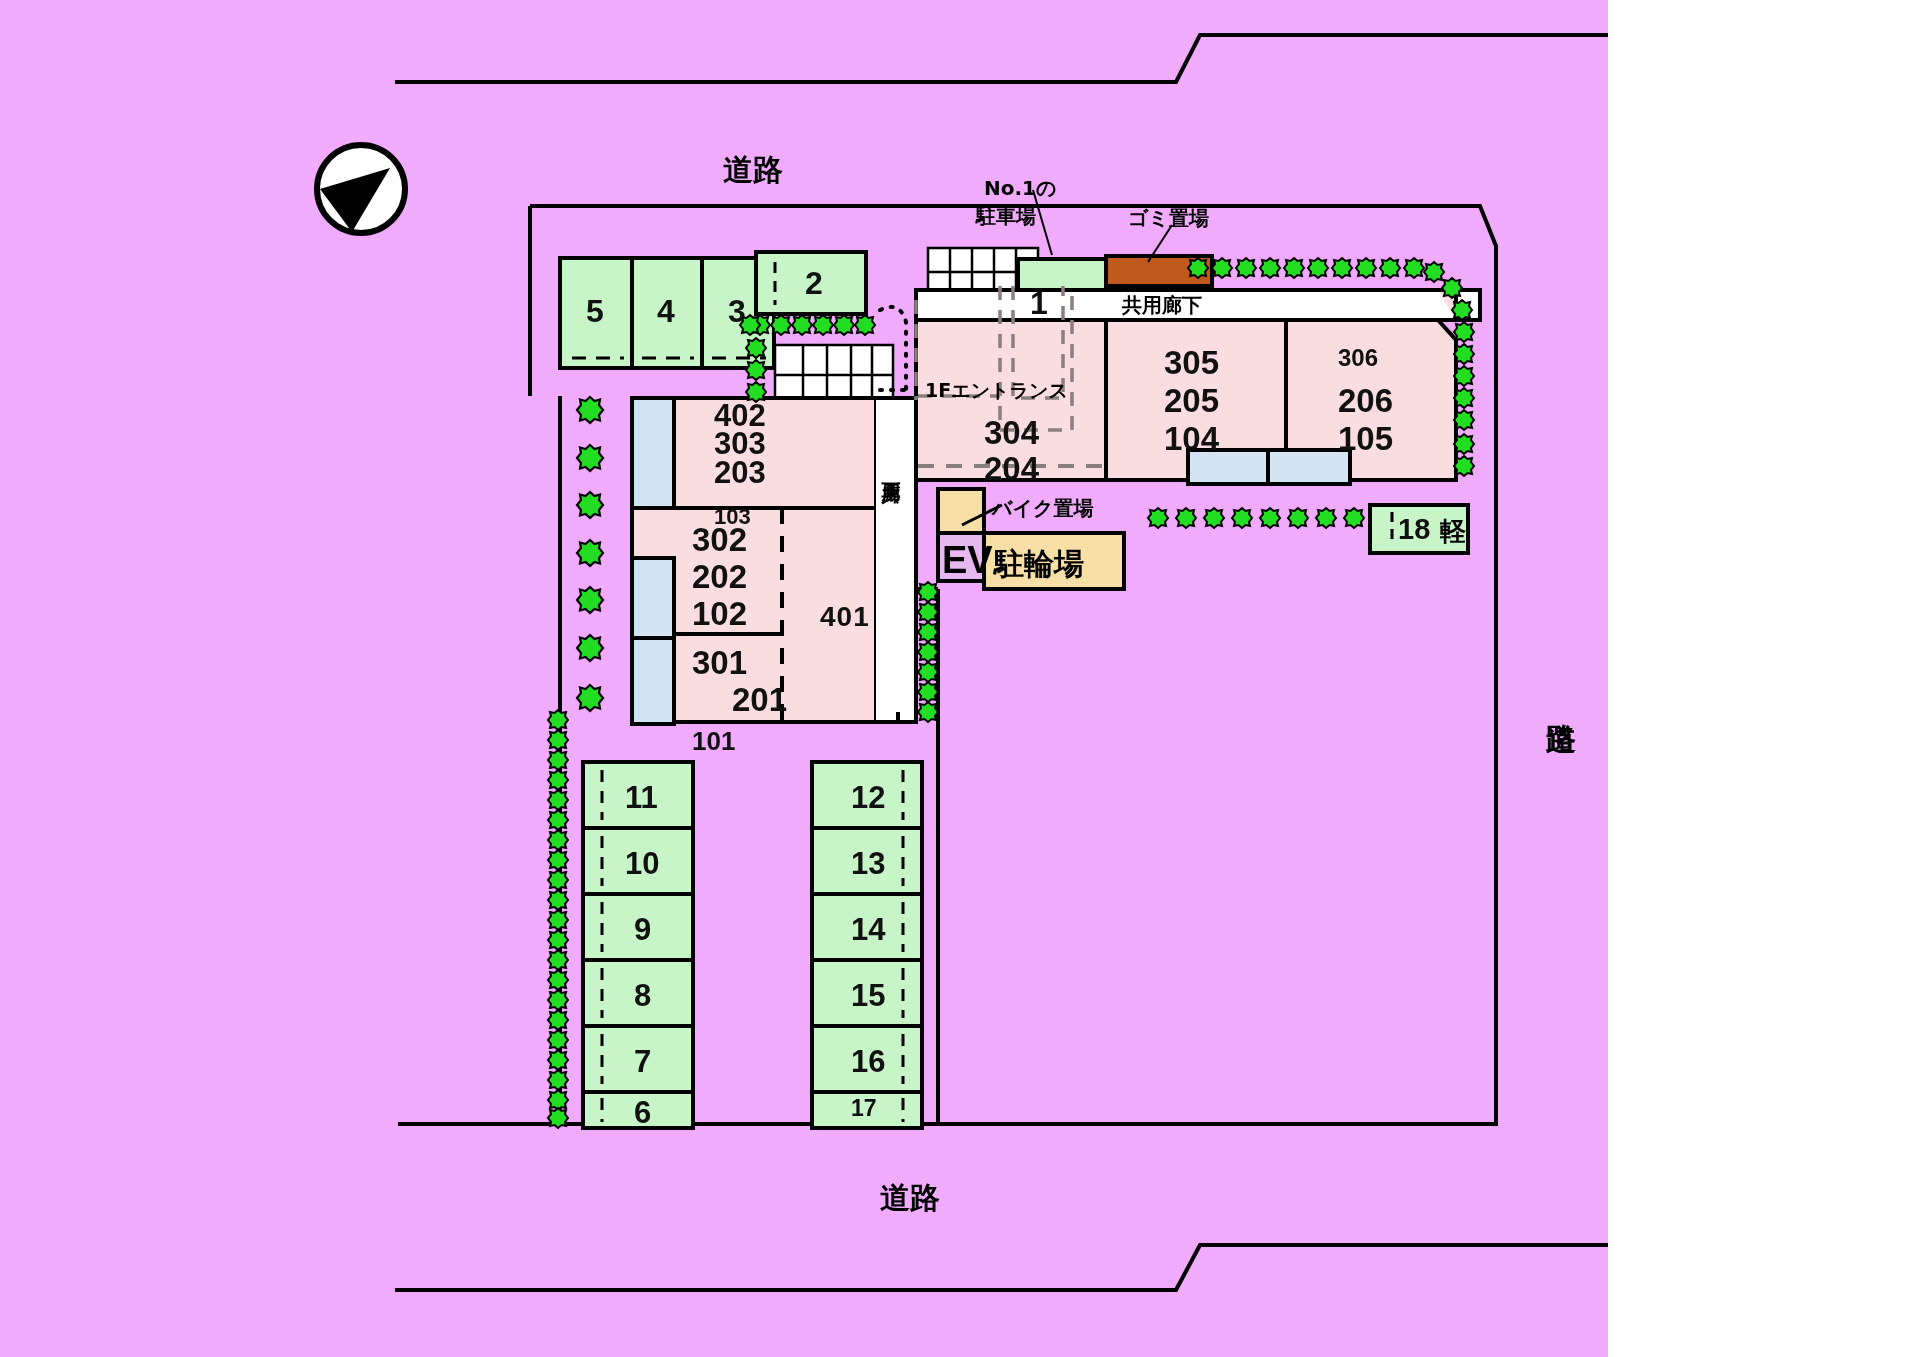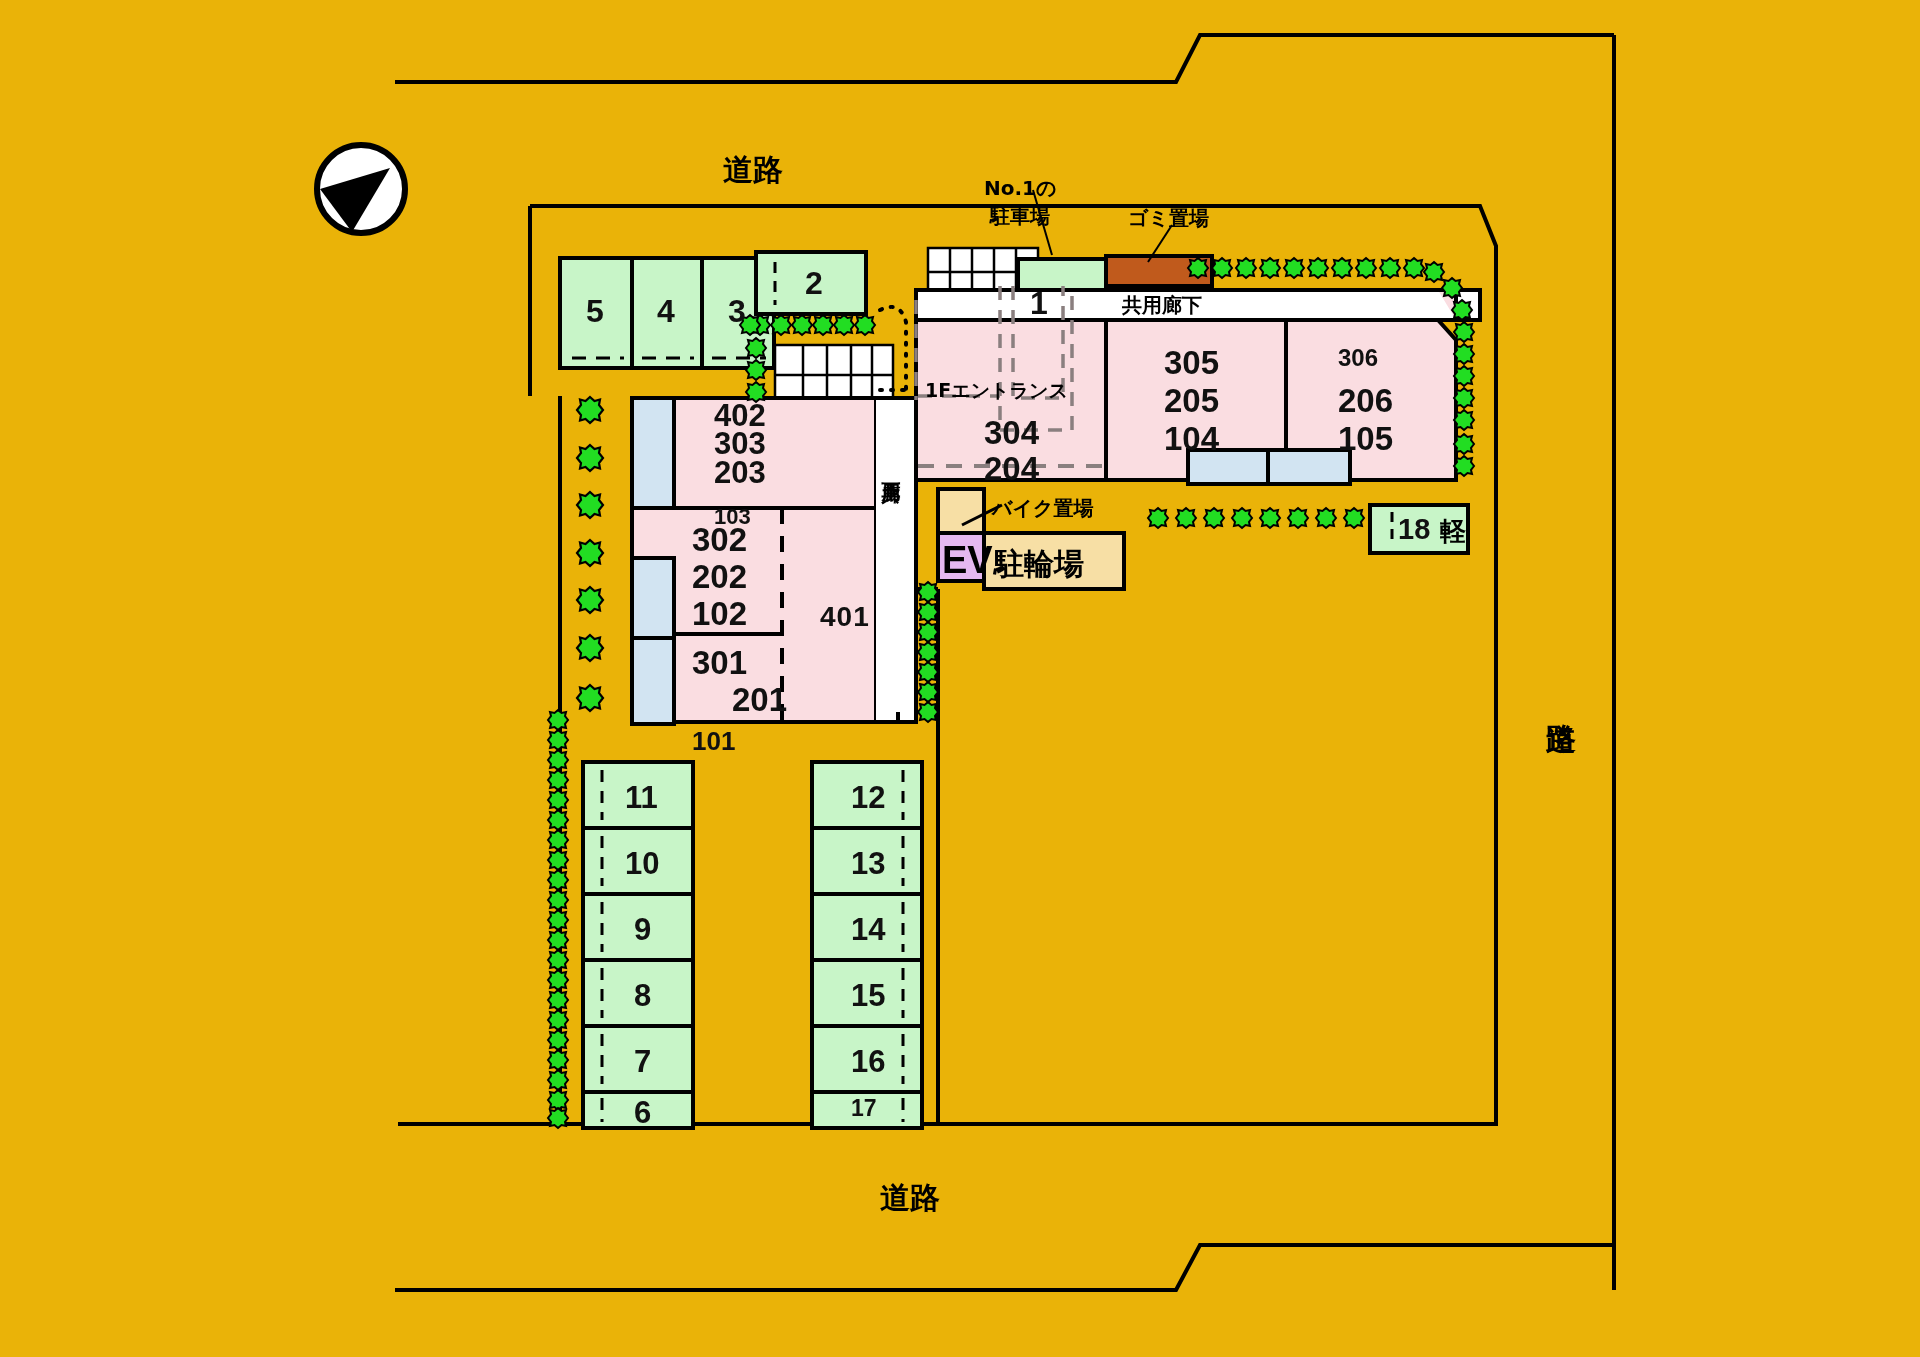--- a/index.html
+++ b/index.html
@@ -1,17 +1,17 @@
 <!DOCTYPE html>
 <html><head>
 <meta charset="utf-8">
 <style>
   html,body{margin:0;padding:0;background:#ffffff;}
   body{font-family:"Liberation Sans","DejaVu Sans",sans-serif;}
-  #stage{position:relative;width:1920px;height:1357px;background:#eab308;overflow:hidden;}
+  #stage{position:relative;width:1608px;height:1357px;background:#f0abfc;overflow:hidden;}
   .abs{position:absolute;}
   svg{display:block;}
   .lbl{position:absolute;white-space:nowrap;color:#000;font-weight:700;}
   .jp{font-family:"DejaVu Sans","Liberation Sans",sans-serif;}
   .vert{writing-mode:vertical-rl;text-orientation:upright;}
   .num{font-family:"Liberation Sans",sans-serif;font-weight:700;color:#111;}
 </style>
 </head>
 <body>
 
@@ -262,21 +262,21 @@
       <path d="M880,390 L906,390"></path>
     </g>
 
   </svg>
 
   <div class="lbl jp" style="left:723px;top:150px;font-size:30px;">道路</div>
   <div class="lbl jp vert" style="left:1540px;top:700px;font-size:30px;">道路</div>
   <div class="lbl jp" style="left:880px;top:1178px;font-size:30px;">道路</div>
 
   <div class="lbl jp" style="left:984px;top:175px;font-size:20px;">No.1の</div>
-  <div class="lbl jp" style="left:976px;top:203px;font-size:20px;margin-left:14px;">駐車場</div>
+  <div class="lbl jp" style="left:976px;top:203px;font-size:20px;">駐車場</div>
 
   <div class="lbl jp" style="left:1128px;top:205px;font-size:20px;">ゴミ置場</div>
 
   <div class="lbl jp" style="left:1122px;top:292px;font-size:20px;">共用廊下</div>
   <div class="lbl jp vert" style="left:881px;top:468px;font-size:19px;line-height:1.05;">共用廊下</div>
 
   <div class="lbl jp" style="left:925px;top:378px;font-size:19px;">1Fエントランス</div>
 
   <div class="lbl jp" style="left:992px;top:495px;font-size:20px;">バイク置場</div>
 

